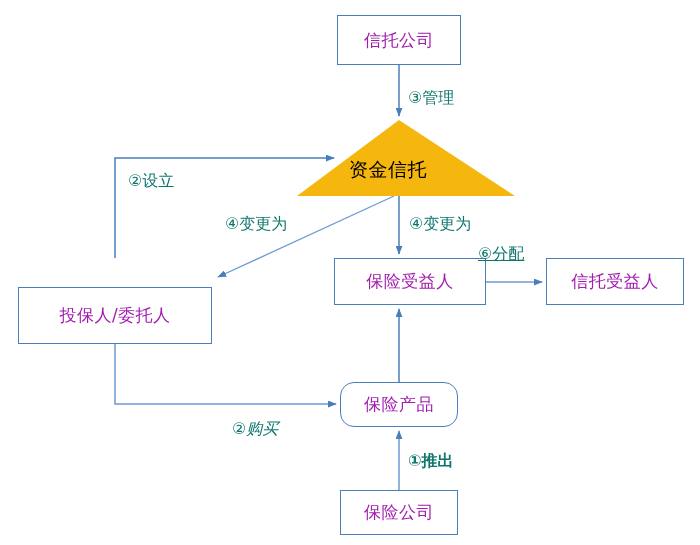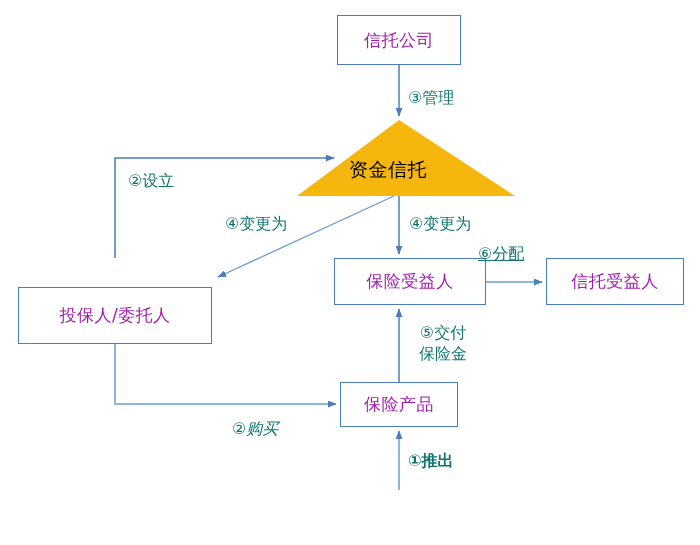--- a/index.html
+++ b/index.html
@@ -128,34 +128,36 @@
   </div>
 
   <div class="node-box" style="left:334px; top:258px; width:152px; height:47px;">
     <span>保险受益人</span>
   </div>
 
   <div class="node-box" style="left:546px; top:258px; width:138px; height:47px;">
     <span>信托受益人</span>
   </div>
 
-  <div class="node-box" style="left:340px; top:382px; width:118px; height:45px;">
+  <div class="node-box" style="left:340px; top:382px; width:118px; height:45px;border-radius:14px;">
     <span>保险产品</span>
   </div>
 
+  <div class="node-box" style="left:340px; top:490px; width:118px; height:45px;">
+    <span>保险公司</span>
+  </div>
 
   <div class="edge-label" style="left:408px; top:87px;">③管理</div>
 
   <div class="edge-label" style="left:128px; top:170px;">②设立</div>
 
   <div class="edge-label" style="left:225px; top:213px;">④变更为</div>
 
   <div class="edge-label" style="left:409px; top:213px;">④变更为</div>
 
   <div class="edge-label" style="left:478px; top:243px;text-decoration:underline;">⑥分配</div>
 
-  <div class="edge-label two-line" style="left:408px; top:322px; width:70px;">⑤交付<br>保险金</div>
 
   <div class="edge-label" style="left:232px; top:418px;font-style:italic;">②购买</div>
 
   <div class="edge-label" style="left:408px; top:450px;font-weight:bold;">①推出</div>
 
 </div>
 
 </body></html>

